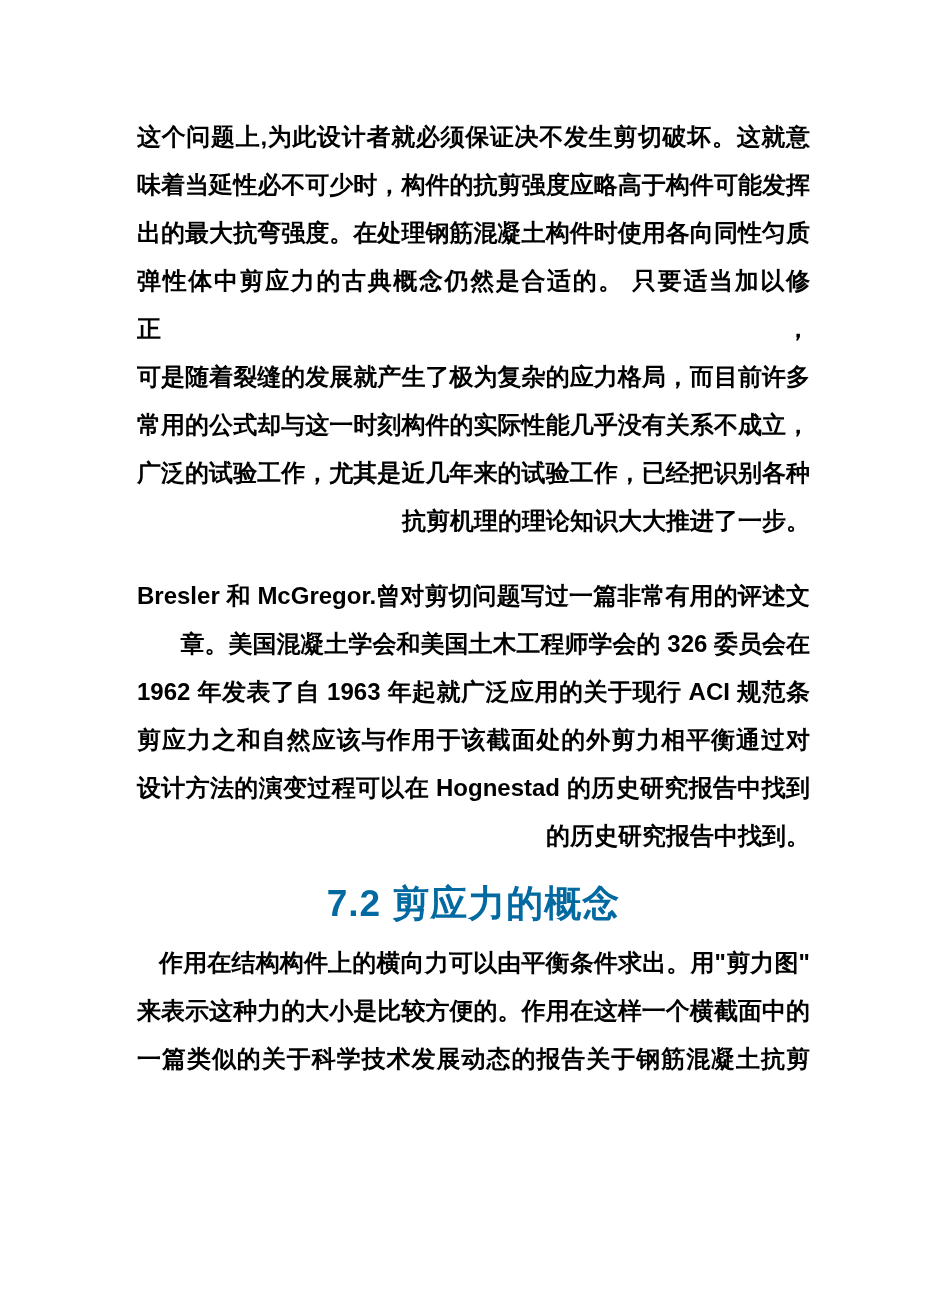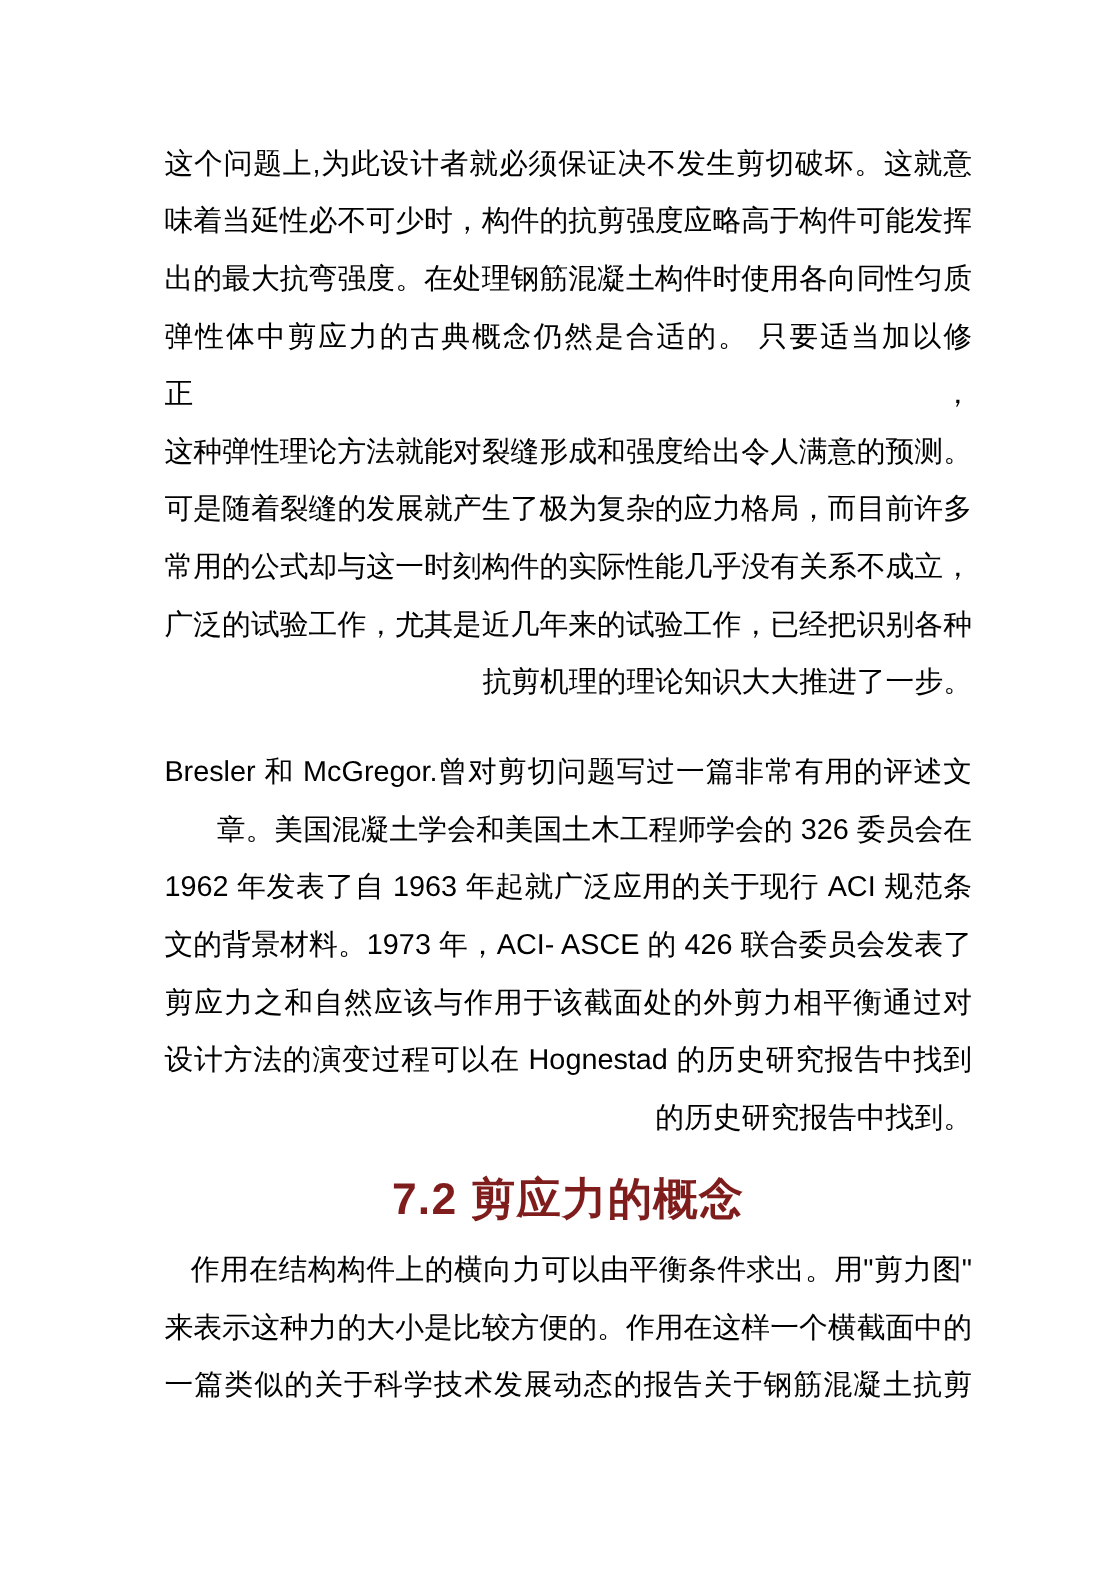--- a/index.html
+++ b/index.html
@@ -17,20 +17,21 @@
   .page {
     box-sizing: border-box;
     width: 926px;
     height: 1309px;
     padding: 113px 116px 0 137px;
     background: #ffffff;
   }
   .para {
     margin: 0;
     padding: 0;
+    font-weight: bold;
   }
   .para-1 { margin-bottom: 27px; }
   .para-2 { margin-bottom: 0; }
   .line {
     font-size: 24px;
     line-height: 48px;
     white-space: nowrap;
     color: #000000;
     text-align: right;
   }
@@ -42,45 +43,43 @@
   }
   .line.indent {
     padding-left: 22px;
   }
   .heading {
     margin: 19px 0 10px 0;
     font-size: 37px;
     line-height: 50px;
     font-weight: bold;
     text-align: center;
-    color: #7f1d1d;
+    color: #0369a1;
     letter-spacing: 1px;
   }
 </style>
 </head>
 <body>
 
 <div class="page">
   <div class="para para-1">
       <div class="line stretch">这个问题上,为此设计者就必须保证决不发生剪切破坏。这就意</div>
       <div class="line stretch">味着当延性必不可少时，构件的抗剪强度应略高于构件可能发挥</div>
       <div class="line stretch">出的最大抗弯强度。在处理钢筋混凝土构件时使用各向同性匀质</div>
       <div class="line stretch">弹性体中剪应力的古典概念仍然是合适的。 只要适当加以修正，</div>
-      <div class="line stretch">这种弹性理论方法就能对裂缝形成和强度给出令人满意的预测。</div>
       <div class="line stretch">可是随着裂缝的发展就产生了极为复杂的应力格局，而目前许多</div>
       <div class="line stretch">常用的公式却与这一时刻构件的实际性能几乎没有关系不成立，</div>
       <div class="line stretch">广泛的试验工作，尤其是近几年来的试验工作，已经把识别各种</div>
       <div class="line">抗剪机理的理论知识大大推进了一步。</div>
     </div>
 
   <div class="para para-2">
       <div class="line stretch">Bresler 和 McGregor.曾对剪切问题写过一篇非常有用的评述文</div>
       <div class="line">章。美国混凝土学会和美国土木工程师学会的 326 委员会在</div>
       <div class="line stretch">1962 年发表了自 1963 年起就广泛应用的关于现行 ACI 规范条</div>
-      <div class="line stretch">文的背景材料。1973 年，ACI- ASCE 的 426 联合委员会发表了</div>
       <div class="line stretch">剪应力之和自然应该与作用于该截面处的外剪力相平衡通过对</div>
       <div class="line stretch">设计方法的演变过程可以在 Hognestad 的历史研究报告中找到</div>
       <div class="line">的历史研究报告中找到。</div>
     </div>
 
   <h2 class="heading">7.2 剪应力的概念</h2>
 
   <div class="para para-3">
       <div class="line stretch indent">作用在结构构件上的横向力可以由平衡条件求出。用"剪力图"</div>
       <div class="line stretch">来表示这种力的大小是比较方便的。作用在这样一个横截面中的</div>

